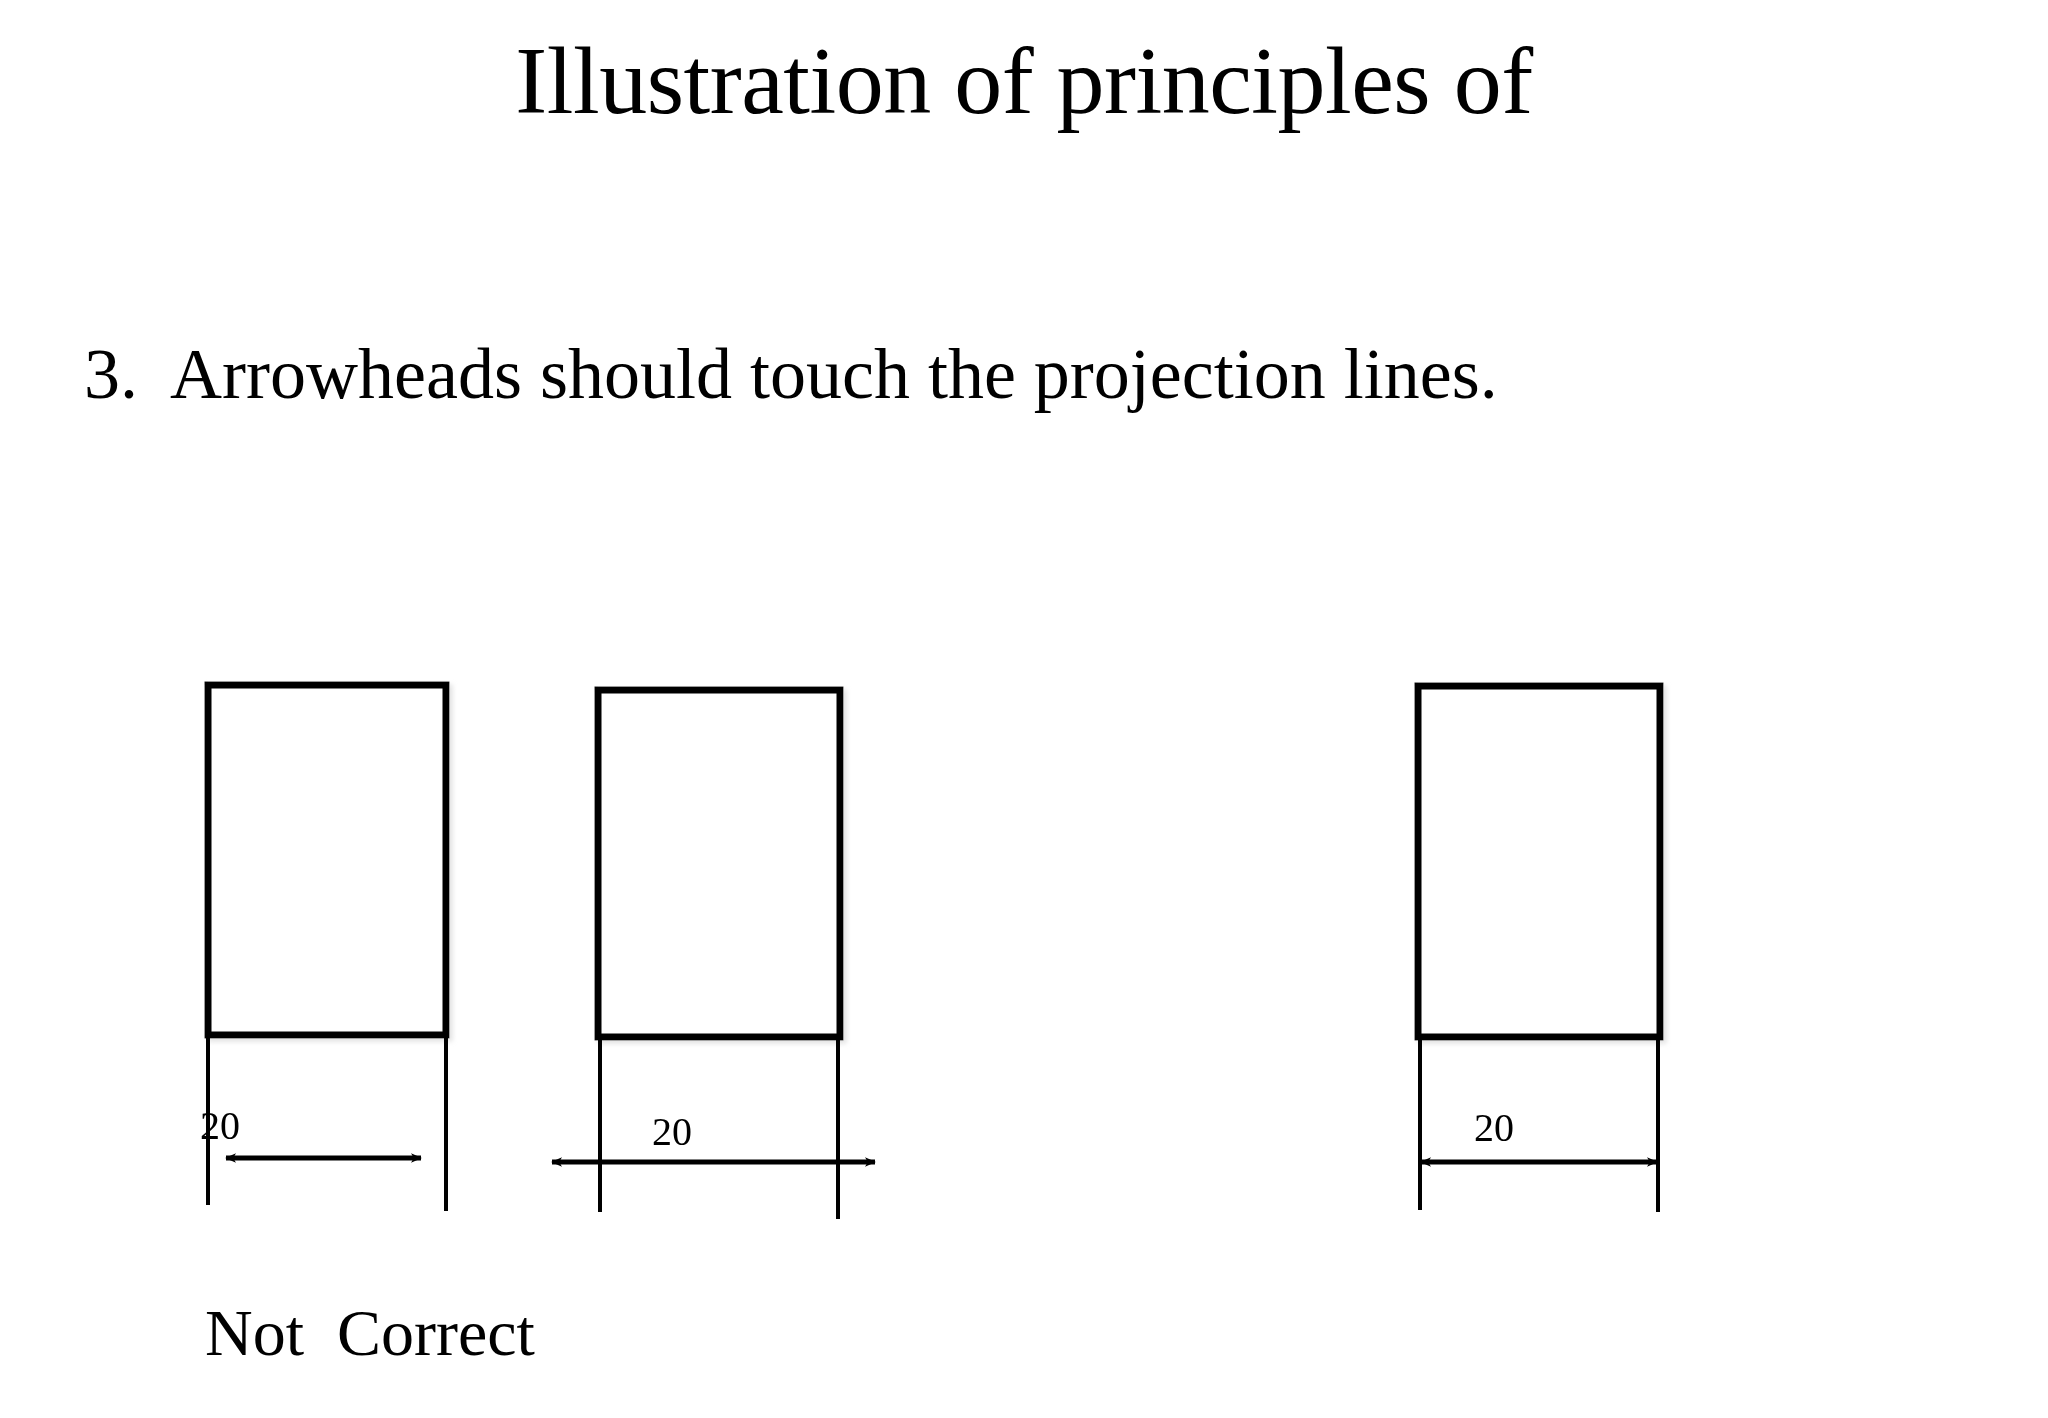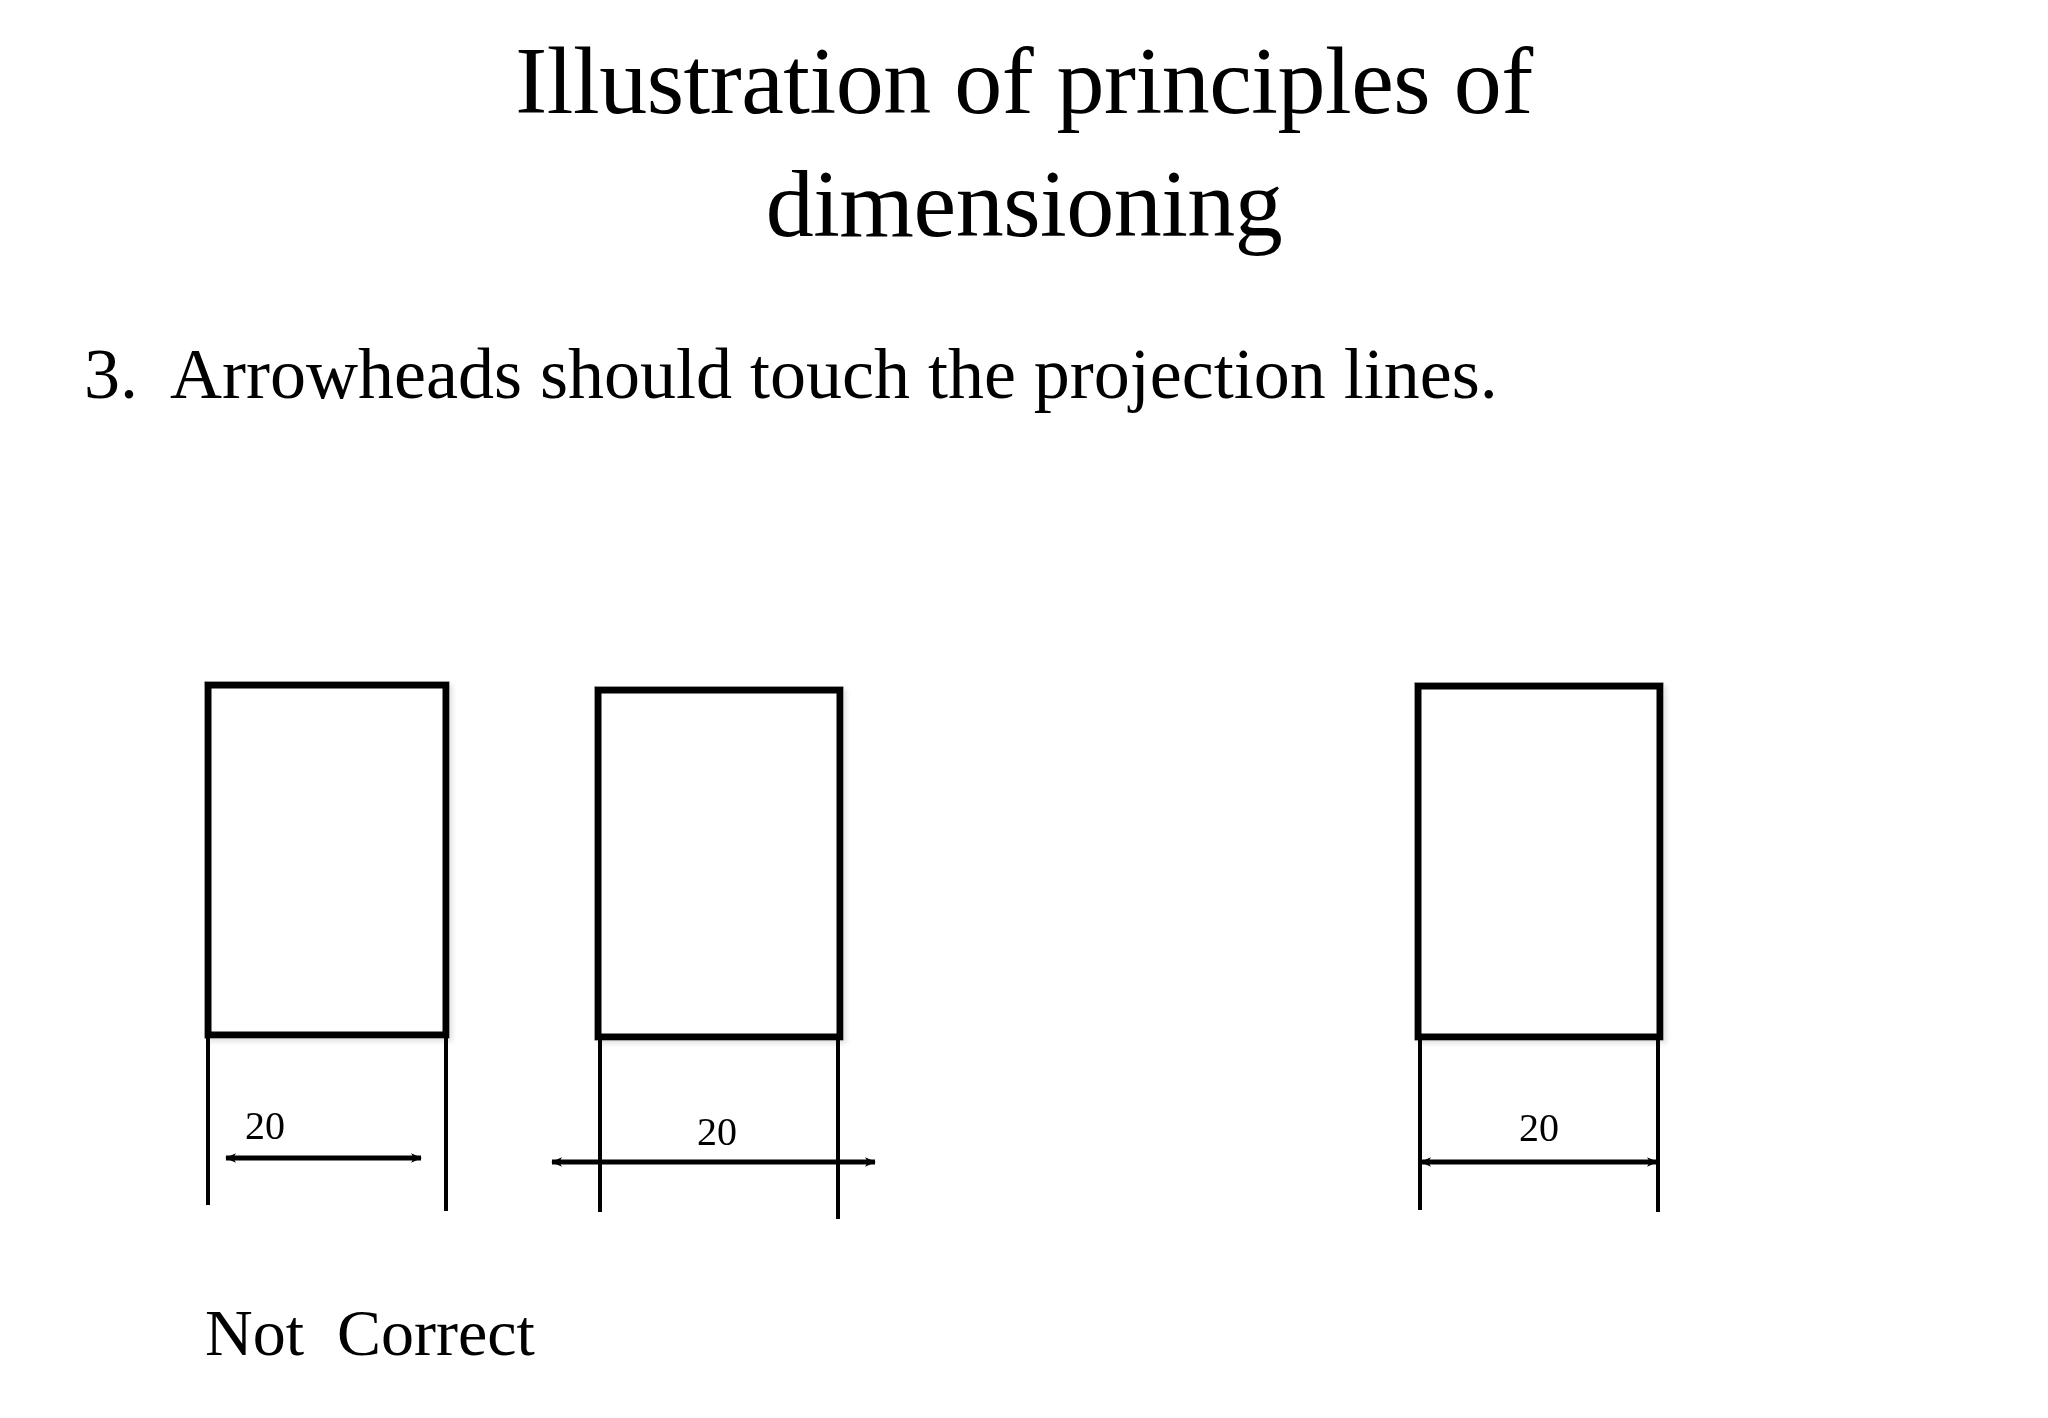--- a/index.html
+++ b/index.html
@@ -68,36 +68,34 @@
   }
   #caption-not-correct { left: 130px; top: 1300px; width: 480px; }
   #caption-correct     { left: 1310px; top: 1288px; width: 480px; }
 
   
   .dim-value {
     position: absolute;
     font-size: 40px;
     line-height: 1;
     font-weight: 400;
-    text-align: center;
     white-space: pre;
     color: #000000;
   }
   #dim-value-1 { left: 200px;  top: 1106px; width: 130px; }
   #dim-value-2 { left: 652px;  top: 1112px; width: 130px; }
   #dim-value-3 { left: 1474px; top: 1108px; width: 130px; }
 </style>
 </head>
 <body>
 
 <div id="slide">
 
   <div id="title-block">
     <span class="title-line">Illustration of principles of</span>
-    <span class="title-line">dimensioning</span>
   </div>
 
   <div id="bullet-line">3.  Arrowheads should touch the projection lines.</div>
 
   <svg id="drawing-layer" viewBox="0 0 2048 1418" width="2048" height="1418" xmlns="http://www.w3.org/2000/svg" aria-hidden="true">
 
     <defs>
 
       <marker id="arrow-end" viewBox="0 0 12 12" refX="11" refY="6" markerWidth="11" markerHeight="11" orient="auto-start-reverse" markerUnits="userSpaceOnUse">
         <path d="M 0 0.8 L 12 6 L 0 11.2 L 3.2 6 Z" fill="#000000"></path>

